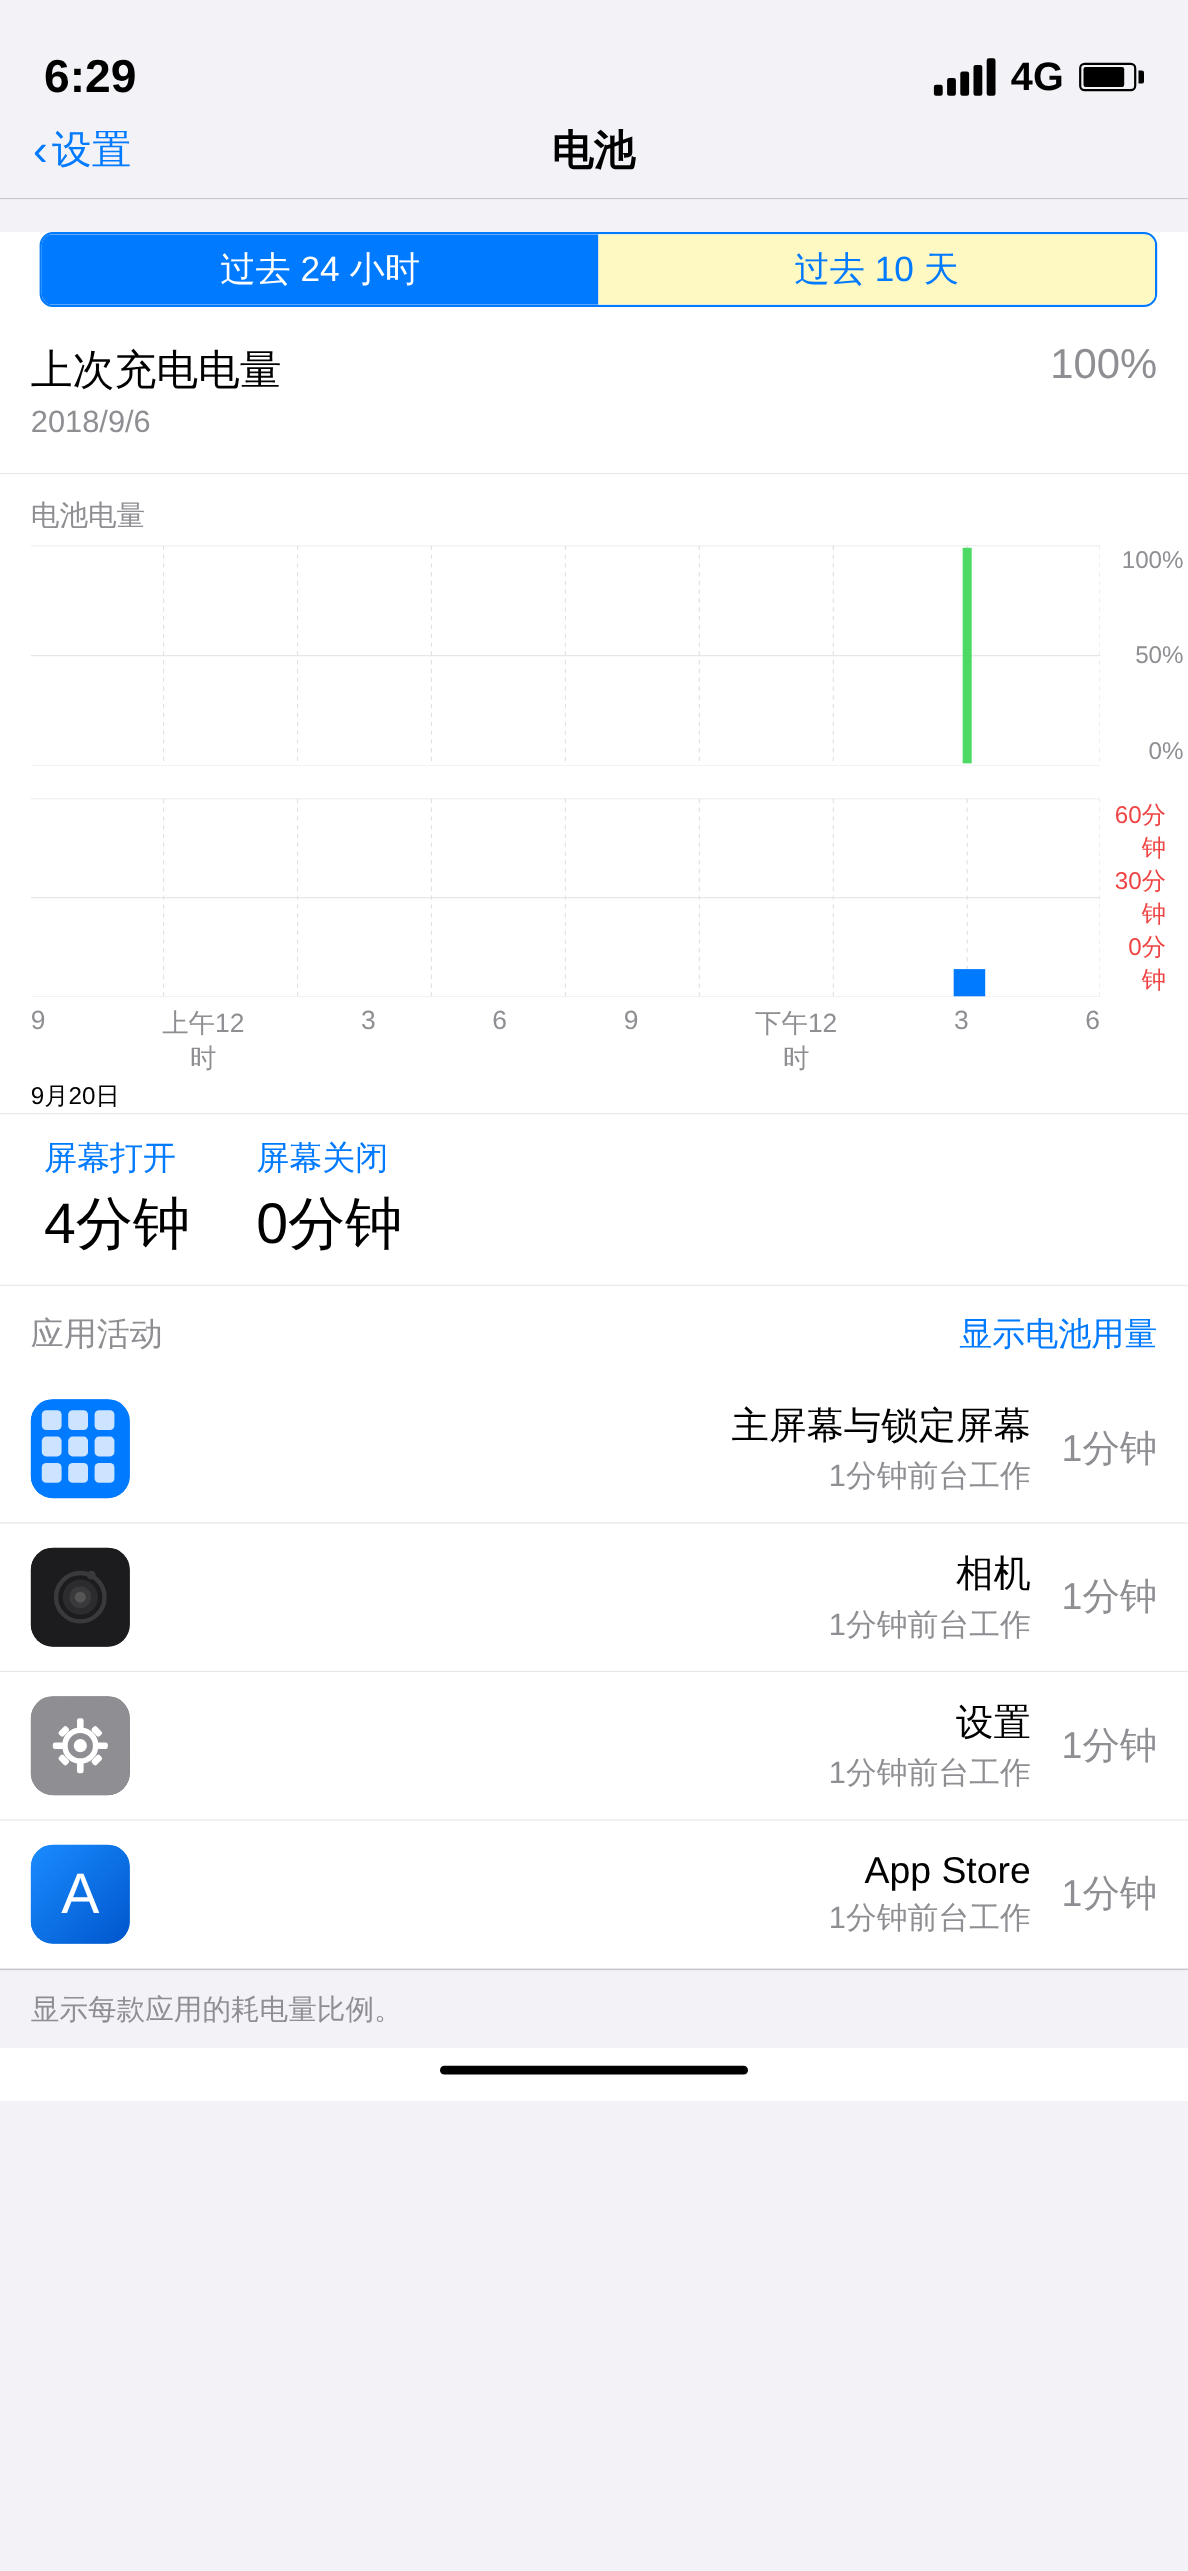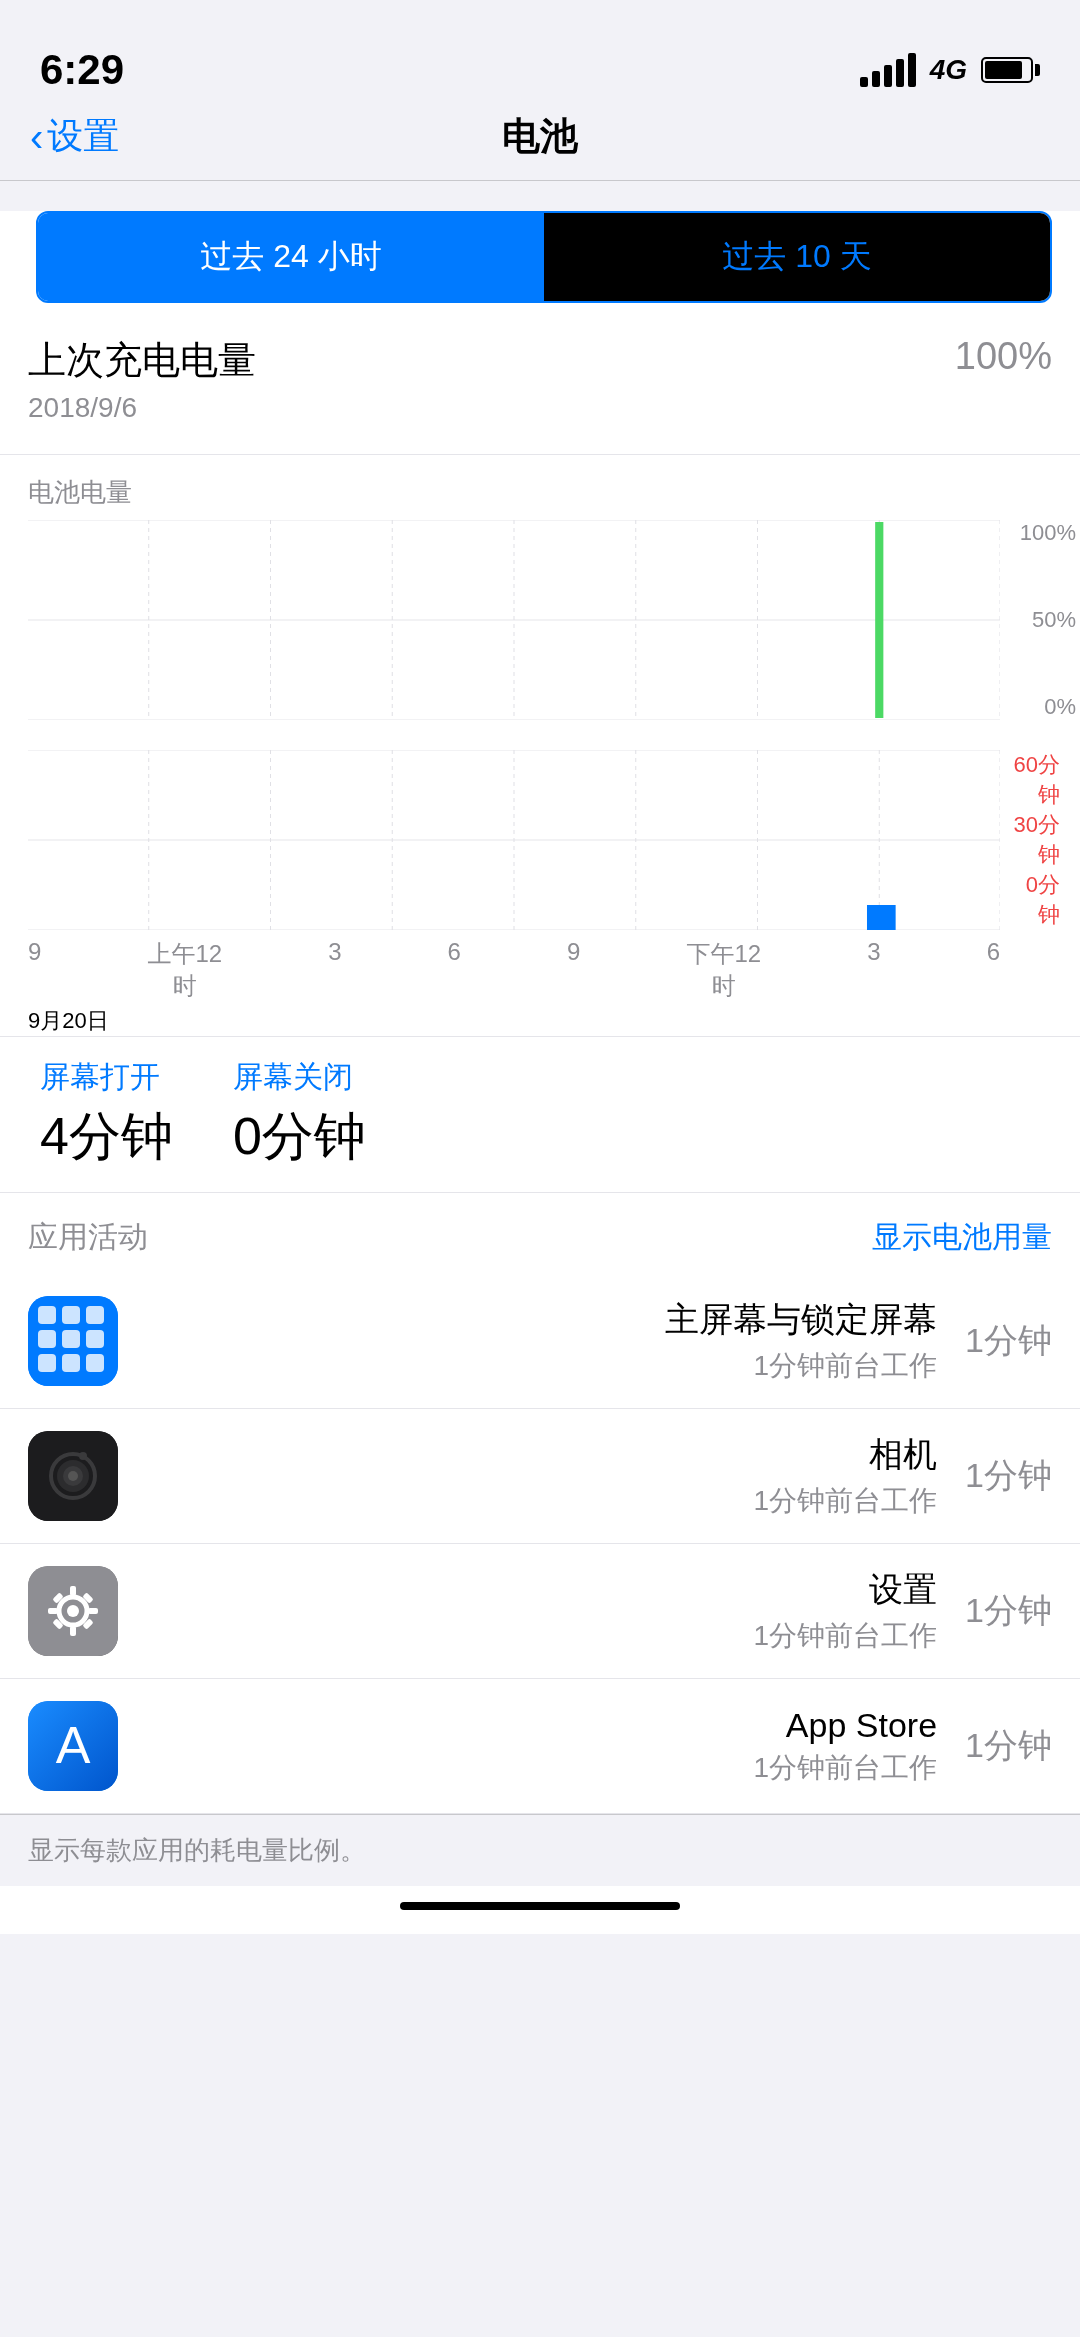--- a/index.html
+++ b/index.html
@@ -37,24 +37,23 @@
       display: flex;
       align-items: flex-end;
       gap: 4px;
     }
     .signal-bar {
       background: #000;
       width: 8px;
       border-radius: 2px;
     }
     .status-4g {
-      font-size: 28px;
+      font-size: 36px;
       font-weight: 600;
       color: #000;
-      font-style: italic;
     }
     .battery-icon {
       display: flex;
       align-items: center;
     }
     .battery-body {
       width: 52px;
       height: 26px;
       border: 2.5px solid #000;
       border-radius: 5px;
@@ -114,37 +113,37 @@
       padding: 0;
     }
 
     
     .tab-switcher {
       margin: 30px 28px 24px 36px;
       display: flex;
       border: 2px solid #007aff;
       border-radius: 12px;
       overflow: hidden;
-      height: 92px;
+      height: 68px;
     }
     .tab-item {
       flex: 1;
       display: flex;
       align-items: center;
       justify-content: center;
       font-size: 32px;
       font-weight: 500;
       cursor: pointer;
     }
     .tab-item.active {
       background: #007aff;
       color: #fff;
     }
     .tab-item.inactive {
-      background: #000000;
+      background: #fef9c3;
       color: #007aff;
     }
 
     
     .last-charge-section {
       padding: 8px 28px 30px 28px;
       display: flex;
       justify-content: space-between;
       align-items: flex-start;
       border-bottom: 1px solid #e5e5ea;

